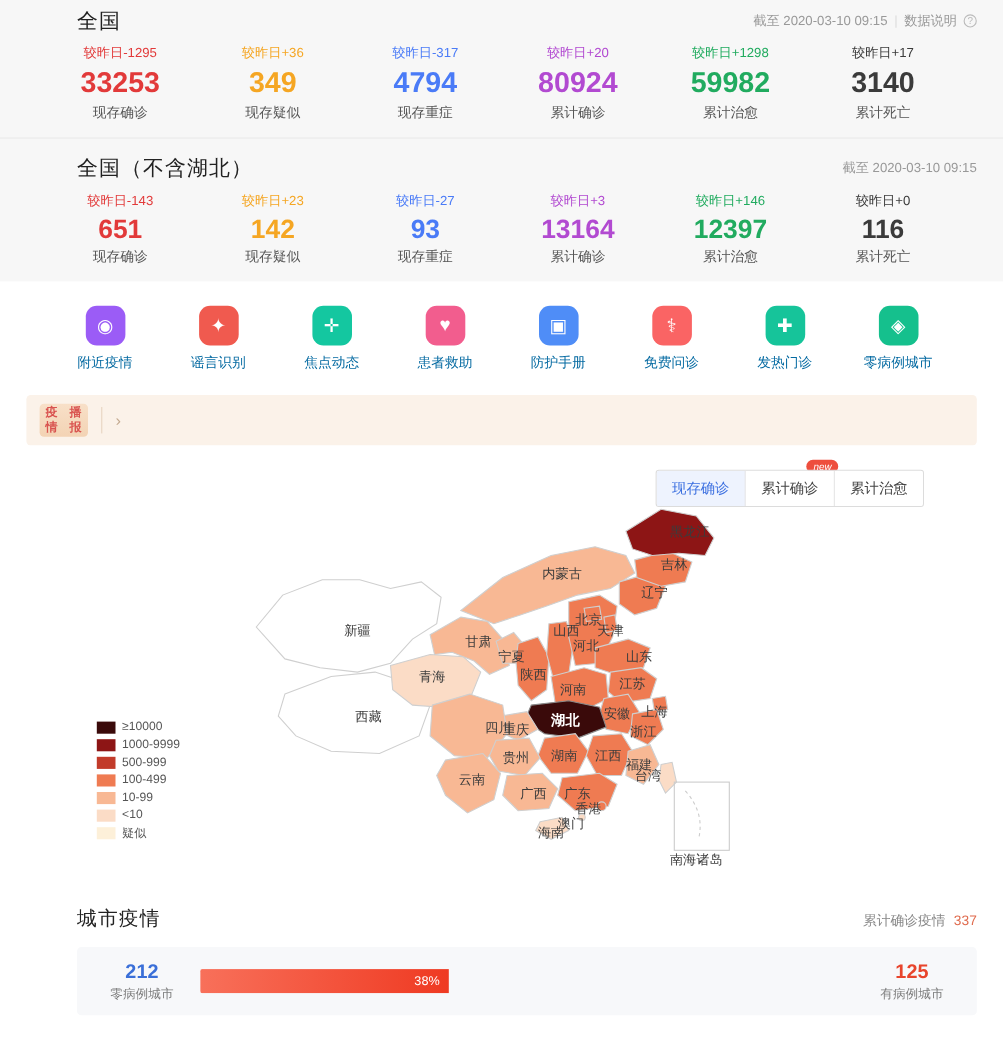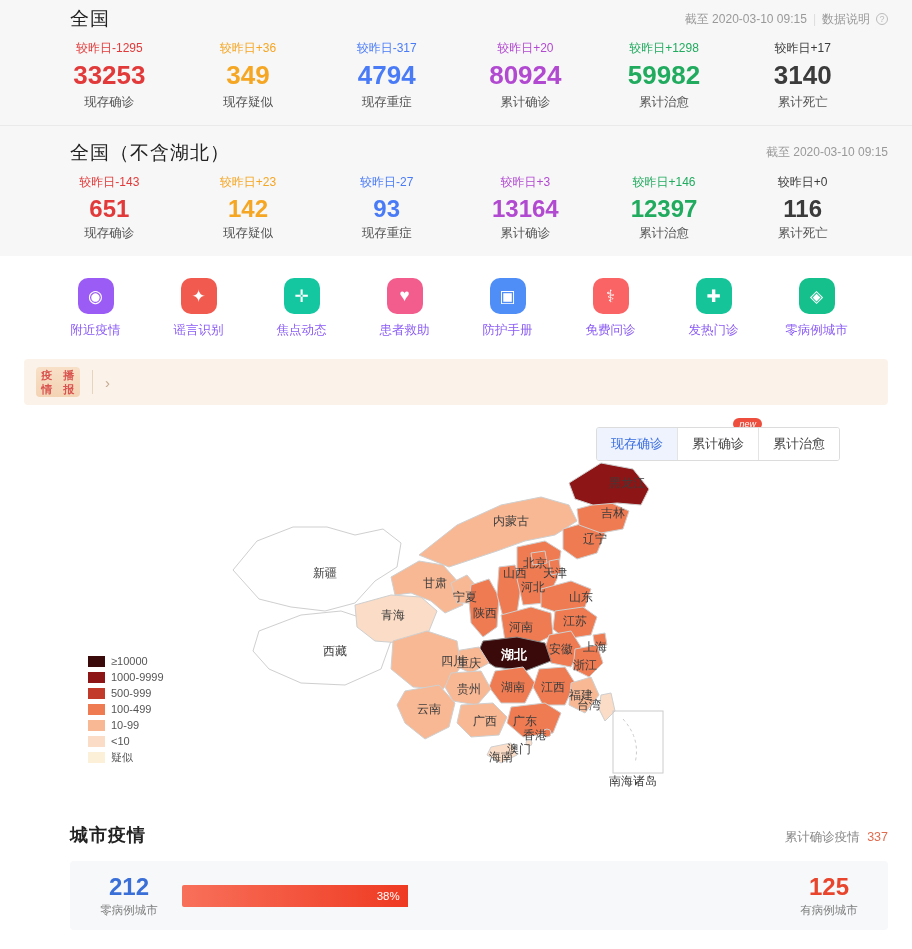--- a/index.html
+++ b/index.html
@@ -44,21 +44,21 @@
   .block2 .blk-head { padding-top: 14px; }
   .block2 .stat .num { font-size: 24px; }
 
   
   .icon-row { display: flex; background: #fff; padding: 22px 44px 14px 44px; }
   .icon-cell { flex: 1; text-align: center; }
   .icon-badge {
     width: 36px; height: 36px; border-radius: 10px; margin: 0 auto 8px auto;
     display: flex; align-items: center; justify-content: center; color: #fff; font-size: 17px;
   }
-  .icon-cell .cap { font-size: 12.5px; color: #8b5cf6; }
+  .icon-cell .cap { font-size: 12.5px; color: #0369a1; }
 
   
   .newsbar {
     margin: 6px 24px 0 24px; background: #fbf2e9; border-radius: 4px;
     height: 46px; display: flex; align-items: center; padding: 0 12px;
   }
   .news-tag {
     width: 44px; height: 30px; border-radius: 4px;
     background: linear-gradient(180deg,#f8e0c8,#f3d3b4);
     color: #d9534f; font-size: 11px; line-height: 14px; text-align: center;
@@ -89,27 +89,27 @@
   .legend-sw { width: 17px; height: 11px; margin-right: 6px; }
 
   .map-svg { position: absolute; left: 205px; top: 50px; }
   .prov-label { font-size: 12px; fill: #3c3c3c; font-family: "Liberation Sans", sans-serif; }
   .prov-label.hubei { font-size: 13px; font-weight: bold; fill: #fff; }
   .islands-label { font-size: 12px; fill: #3c3c3c; }
 
   
   .city-sec { padding: 18px 24px 0 70px; }
   .city-head { display: flex; align-items: baseline; justify-content: space-between; }
-  .city-title { font-size: 18px; font-weight: bold; color: #222; letter-spacing: 1px; }
+  .city-title { font-size: 18px; font-weight: normal; color: #222; letter-spacing: 1px; }
   .city-right { font-size: 12.5px; color: #888; }
   .city-right .cnt { color: #e06c4f; margin-left: 4px; }
 
   .bar-block { margin-top: 14px; background: #f7f8fa; border-radius: 4px; display: flex; align-items: center; padding: 12px 16px; }
   .bar-side { width: 86px; text-align: center; }
-  .bar-side .bn { font-size: 24px; color: #3a6fd8; font-weight: bold; }
+  .bar-side .bn { font-size: 18px; color: #3a6fd8; font-weight: bold; }
   .bar-side .bl { font-size: 11.5px; color: #7d7d7d; margin-top: 2px; }
   .bar-side.right .bn { color: #e8452c; }
   .bar-track { flex: 1; height: 22px; display: flex; border-radius: 2px; overflow: hidden; margin: 0 10px; }
   .bar-left-fill { background: linear-gradient(90deg,#3f82f6,#2f6fe8); color: #fff; font-size: 11.5px; display: flex; align-items: center; padding-left: 8px; }
   .bar-right-fill { background: linear-gradient(90deg,#f8705a,#ef3a22); color: #fff; font-size: 11.5px; display: flex; align-items: center; justify-content: flex-end; padding-right: 8px; }
 </style>
 </head>
 <body>
 
 <div class="page">

